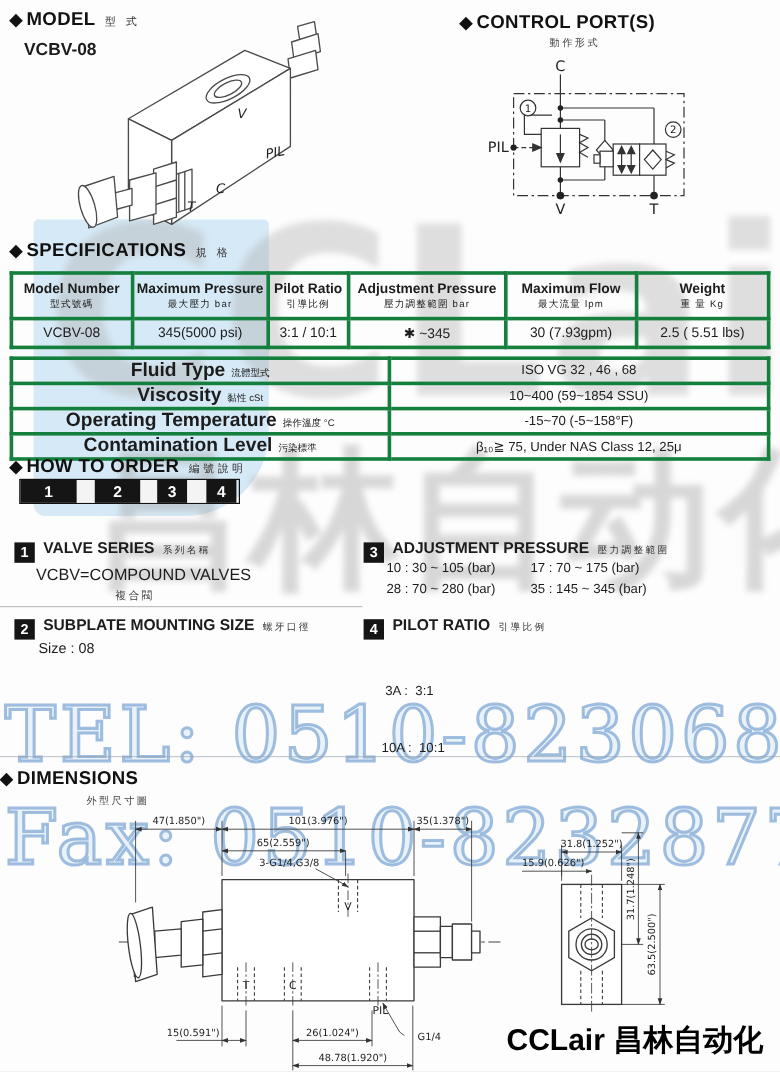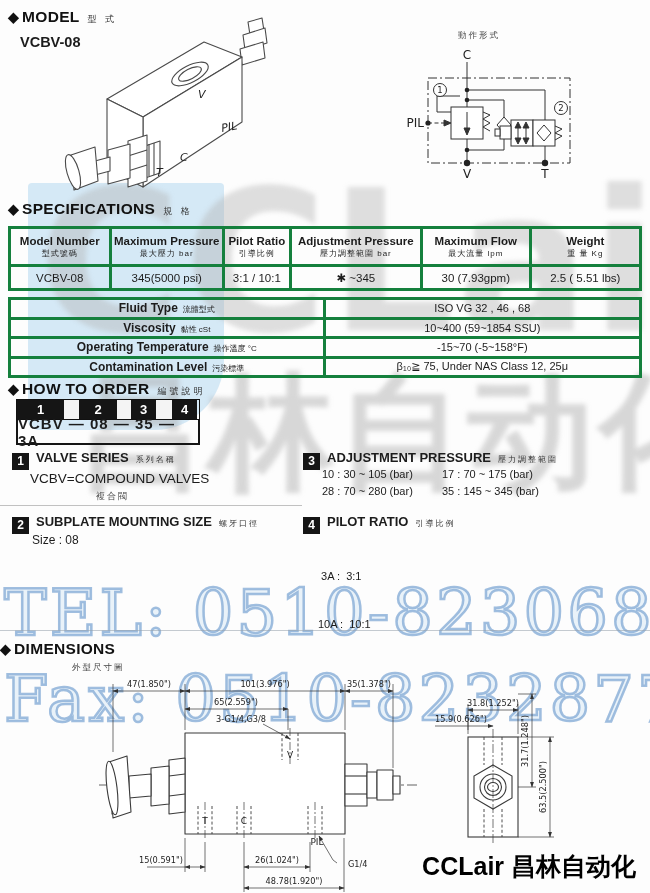--- a/index.html
+++ b/index.html
@@ -28,21 +28,21 @@
   
   table{border-collapse:collapse;z-index:2;position:absolute;background:transparent;}
   .spec-table{left:8px;top:226px;width:634px;}
   .spec-table th,.spec-table td,.prop-table td{border:3px solid #15803d;padding:0 2px;text-align:center;}
   .spec-table{border:2px solid #222;}
   .prop-table{left:8px;top:297px;width:634px;border:2px solid #222;border-top:none;}
   .th-en{font-size:11.5px;font-weight:bold;line-height:13px;padding-top:6px;}
   .th-cn{font-size:8px;font-weight:normal;color:#222;letter-spacing:1px;padding-bottom:5px;}
   .spec-table td{font-size:11.5px;height:21px;}
   .prop-table td{font-size:11px;height:16.5px;}
-  .prop-en{font-weight:bold;font-size:12px;}
+  .prop-en{font-weight:bold;font-size:16px;}
   .prop-cn{font-size:8px;margin-left:5px;color:#222;}
   
   .order-bar{position:absolute;left:16px;top:399px;width:184px;z-index:2;}
   .bar-top{display:flex;height:19px;border:1px solid #111;}
   .bar-top .sb{background:#151515;color:#fff;font-weight:bold;font-size:13px;
                display:flex;align-items:center;justify-content:center;}
   .bar-top .sw{background:#f4f4f4;}
   .bar-bottom{border:2px solid #151515;border-top:none;height:23px;display:flex;align-items:center;
               justify-content:center;font-weight:bold;font-size:15px;letter-spacing:1px;}
   .num-sq{display:inline-block;width:17px;height:17px;background:#151515;color:#fff;font-weight:bold;
@@ -106,20 +106,23 @@
       <ellipse cx="23" cy="142" rx="6" ry="18" transform="rotate(-16 23 142)"></ellipse>
     </g>
     <g font-size="11" font-style="italic" font-family="DejaVu Serif, serif" fill="#222">
       <text x="148" y="68">V</text>
       <text x="172" y="102" transform="rotate(-10 172 102)">PIL</text>
       <text x="106" y="146">T</text>
       <text x="130" y="131">C</text>
     </g>
   </svg>
 
+  <div class="sec-head" style="left:383px;top:10px;">
+    <span class="dia">◆</span><span>CONTROL PORT(S)</span>
+  </div>
   <div class="sub-cn" style="left:410px;top:30px;">動作形式</div>
 
   <svg style="left:380px;top:46px;width:250px;height:150px;" viewBox="0 0 250 150">
     <g stroke="#333" stroke-width="1" fill="none">
       <rect x="48" y="32" width="142" height="85" stroke-dasharray="9 3 2 3"></rect>
       <line x1="87" y1="16" x2="87" y2="61"></line>
       <line x1="87" y1="93" x2="87" y2="117"></line>
       <line x1="87" y1="44" x2="165" y2="44"></line>
       <line x1="165" y1="44" x2="165" y2="74"></line>
       <line x1="165" y1="100" x2="165" y2="117"></line>
@@ -254,21 +257,20 @@
   <div class="order-bar">
     <div class="bar-top">
       <div class="sb" style="width:47px">1</div>
       <div class="sw" style="width:15px"></div>
       <div class="sb" style="width:38px">2</div>
       <div class="sw" style="width:14px"></div>
       <div class="sb" style="width:25px">3</div>
       <div class="sw" style="width:16px"></div>
       <div class="sb" style="width:25px">4</div>
     </div>
-    <div class="bar-bottom">VCBV — 08 — 35 — 3A</div>
   </div>
 
   <div class="ord-sec" style="left:12px;top:448px;">
     <span class="num-sq">1</span><span class="ord-title">VALVE SERIES</span><span class="ord-cn">系列名稱</span>
   </div>
   <div class="ord-line" style="left:30px;top:471px;">VCBV=COMPOUND VALVES</div>
   <div class="ord-sub" style="left:96px;top:490px;">複合閥</div>
   <div class="ord-divider"></div>
 
   <div class="ord-sec" style="left:12px;top:512px;">

